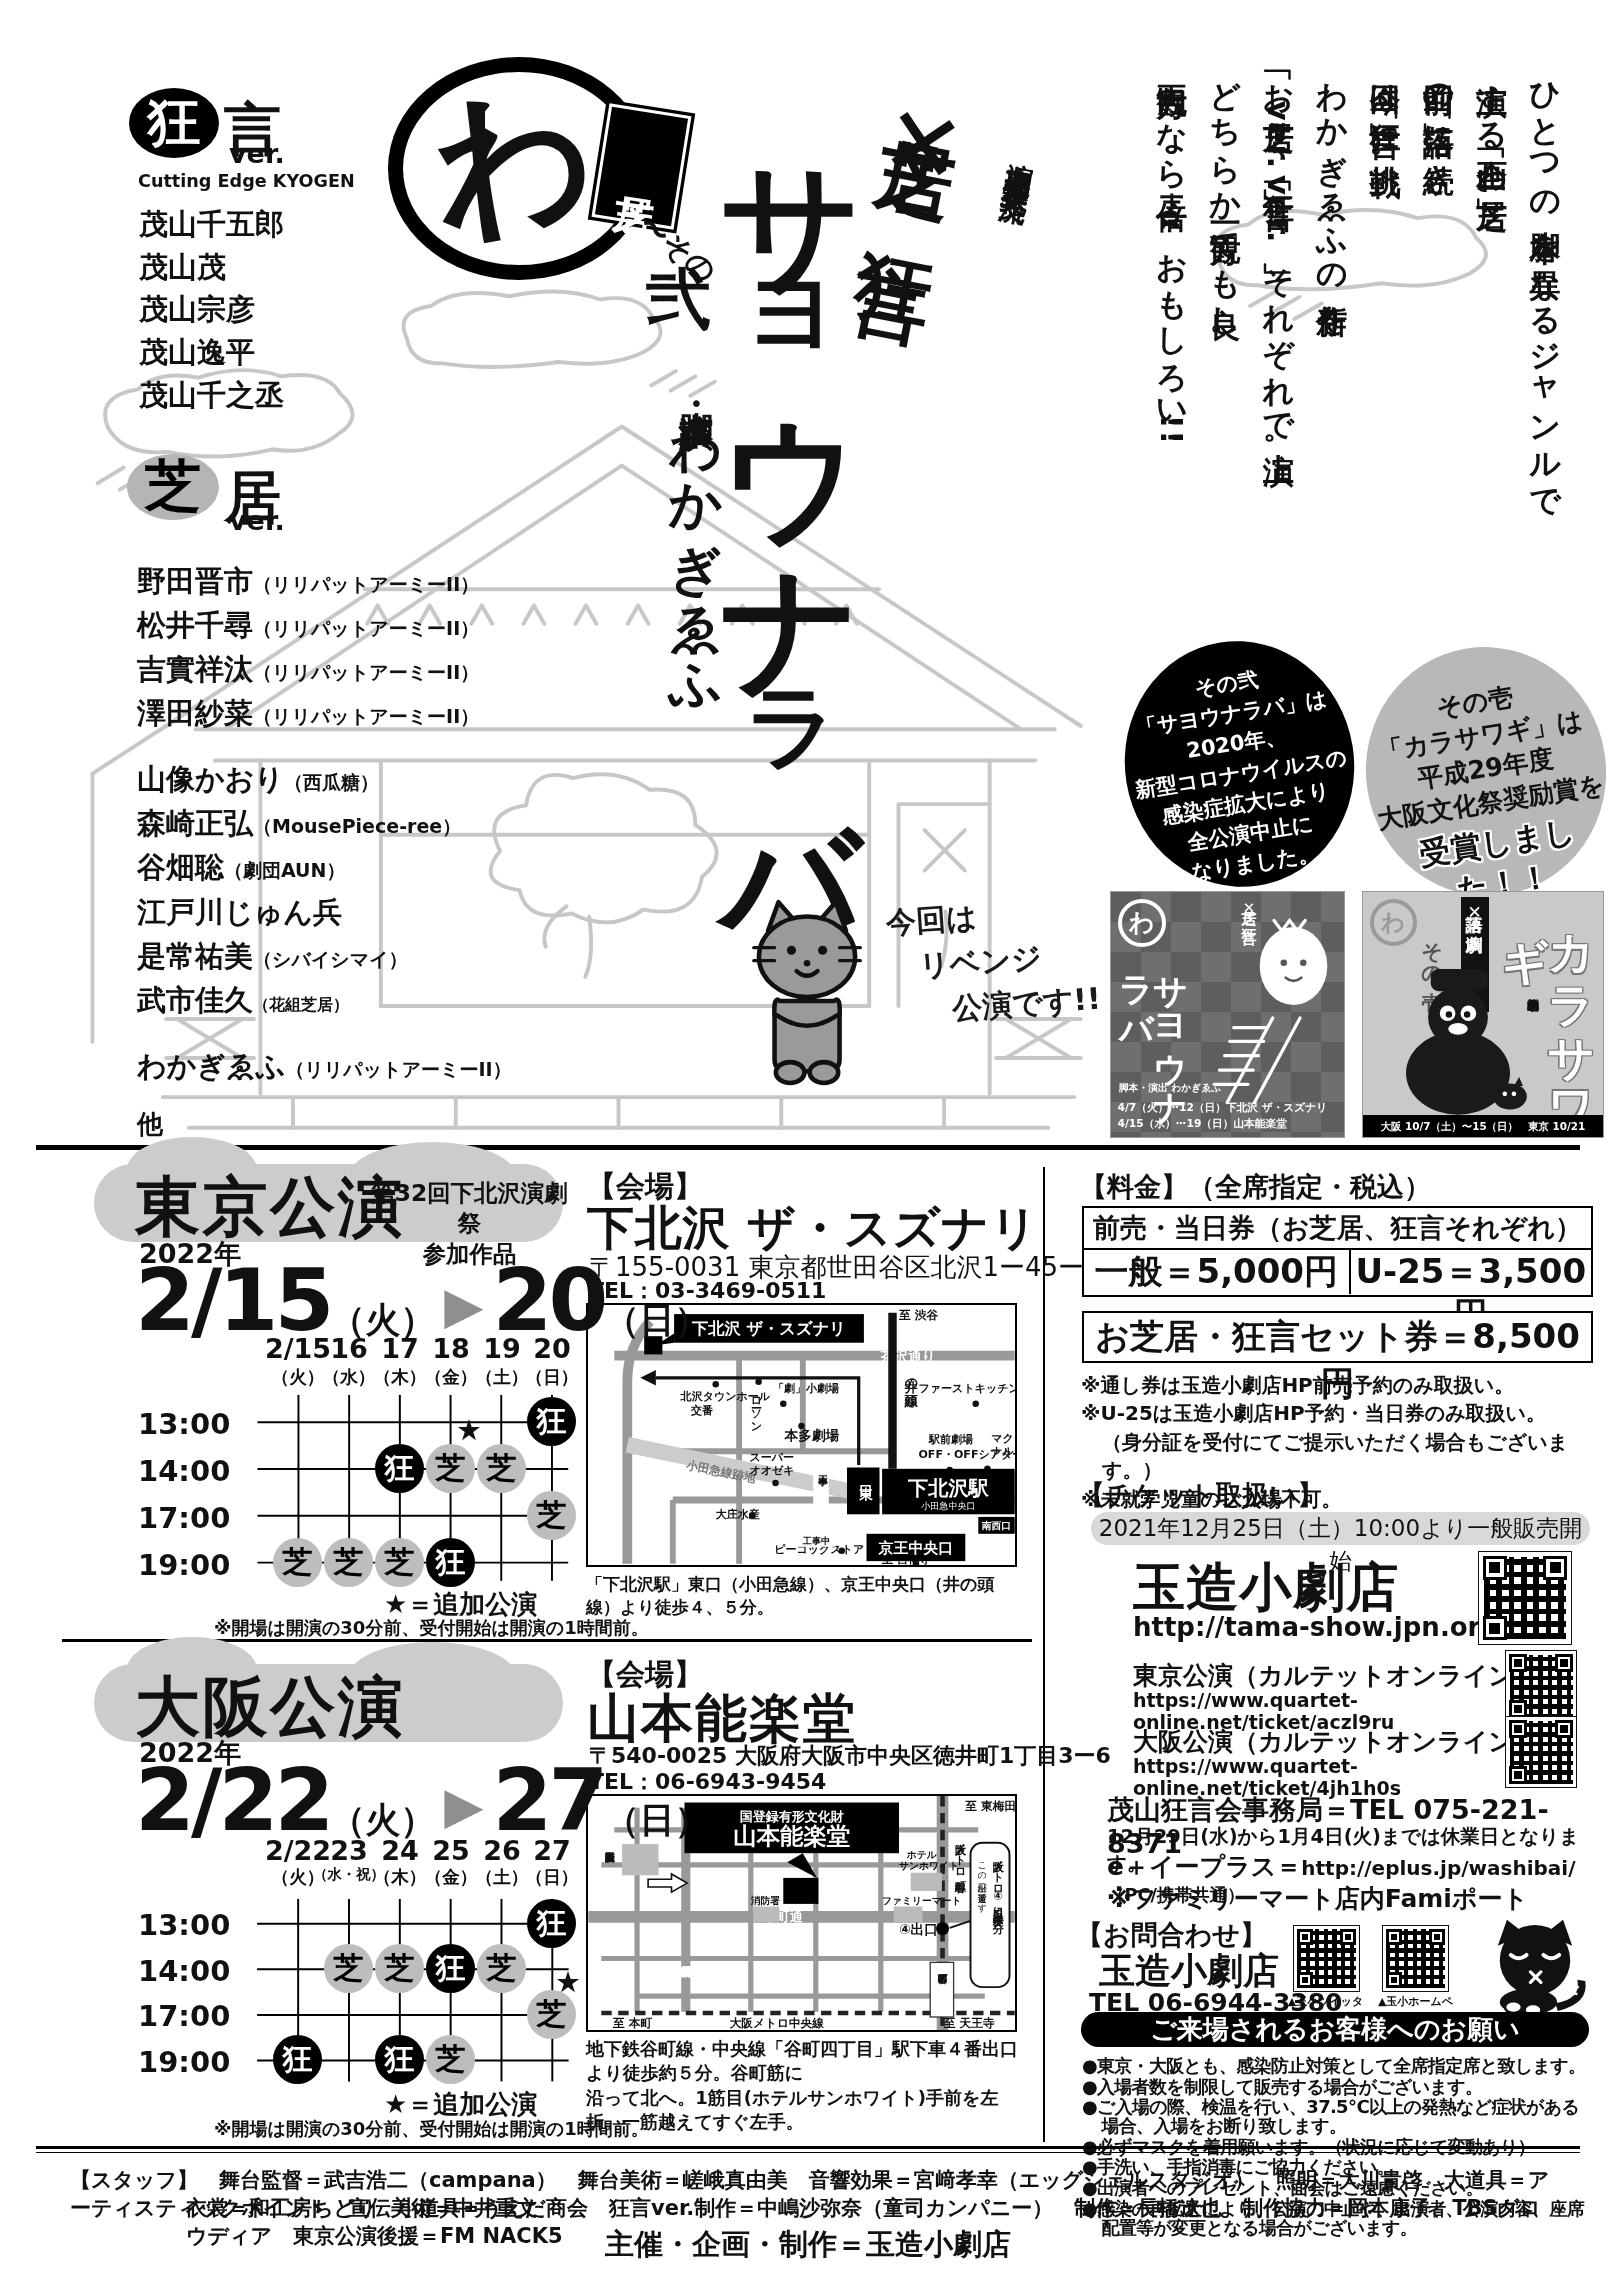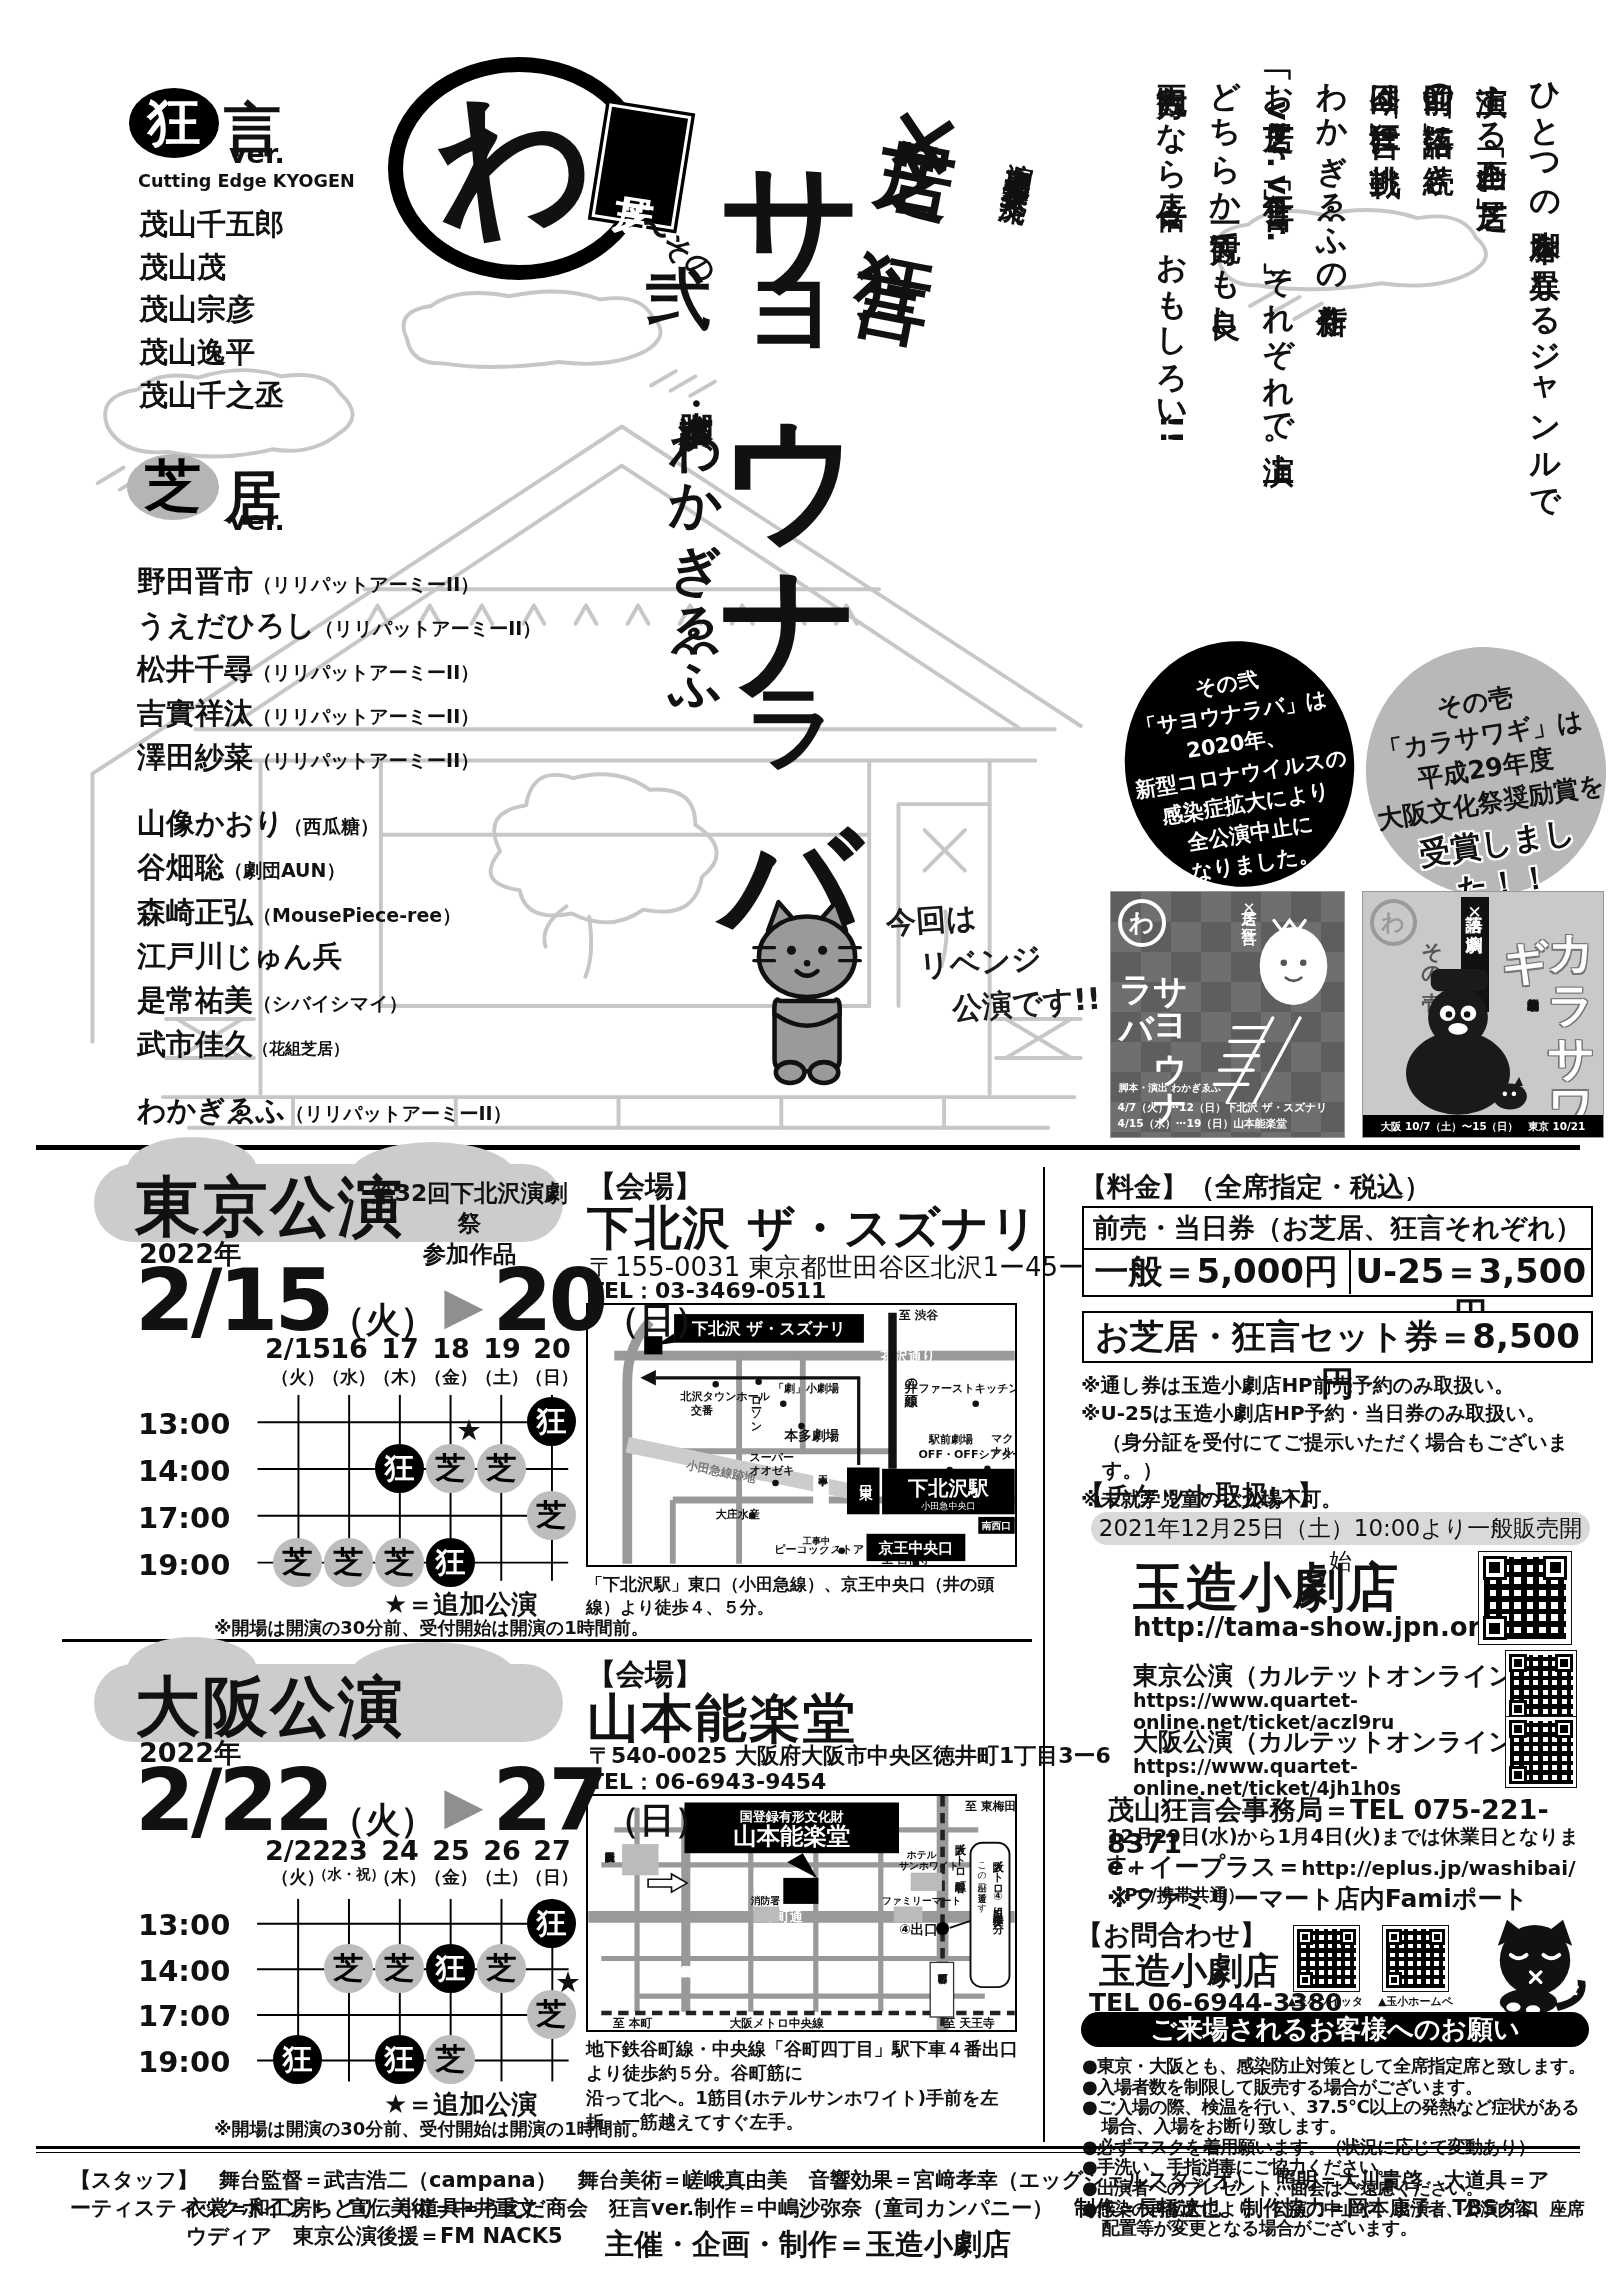--- a/index.html
+++ b/index.html
@@ -117,28 +117,27 @@
 
   <div class="abs oval s-oval" style="left:127px;top:454px;width:92px;height:66px;">
     <span style="font-size:56px;font-weight:900;">芝</span>
   </div>
   <span class="abs b" style="left:224px;top:460px;font-size:57px;">居</span>
   <span class="abs b" style="left:229px;top:505px;font-size:27px;">ver.</span>
 
   <div class="abs" style="left:137px;top:559px;z-index:1;">
     <div style="line-height:1.52;font-size:29px;font-weight:600;">
       <div><span>野田晋市</span><span style="font-size:19px;">（リリパットアーミーII）</span></div>
-      <div><span>うえだひろし</span><span style="font-size:19px;">（リリパットアーミーII）</span></div>
       <div><span>松井千尋</span><span style="font-size:19px;">（リリパットアーミーII）</span></div>
       <div><span>吉實祥汰</span><span style="font-size:19px;">（リリパットアーミーII）</span></div>
       <div><span>澤田紗菜</span><span style="font-size:19px;">（リリパットアーミーII）</span></div>
       <div style="height:22px;"></div>
       <div><span>山像かおり</span><span style="font-size:19px;">（西瓜糖）</span></div>
+      <div><span>森崎正弘</span><span style="font-size:19px;">（MousePiece-ree）</span></div>
       <div><span>谷畑聡</span><span style="font-size:19px;">（劇団AUN）</span></div>
-      <div><span>森崎正弘</span><span style="font-size:19px;">（MousePiece-ree）</span></div>
       <div><span>江戸川じゅん兵</span><span style="font-size:19px;"></span></div>
       <div><span>是常祐美</span><span style="font-size:19px;">（シバイシマイ）</span></div>
       <div><span>武市佳久</span><span style="font-size:16px;">（花組芝居）</span></div>
       <div style="height:22px;"></div>
       <div><span>わかぎゑふ</span><span style="font-size:19px;">（リリパットアーミーII）</span></div>
       <div style="height:17px;"></div>
       <div style="font-size:26px;">他</div>
     </div>
   </div>
 

